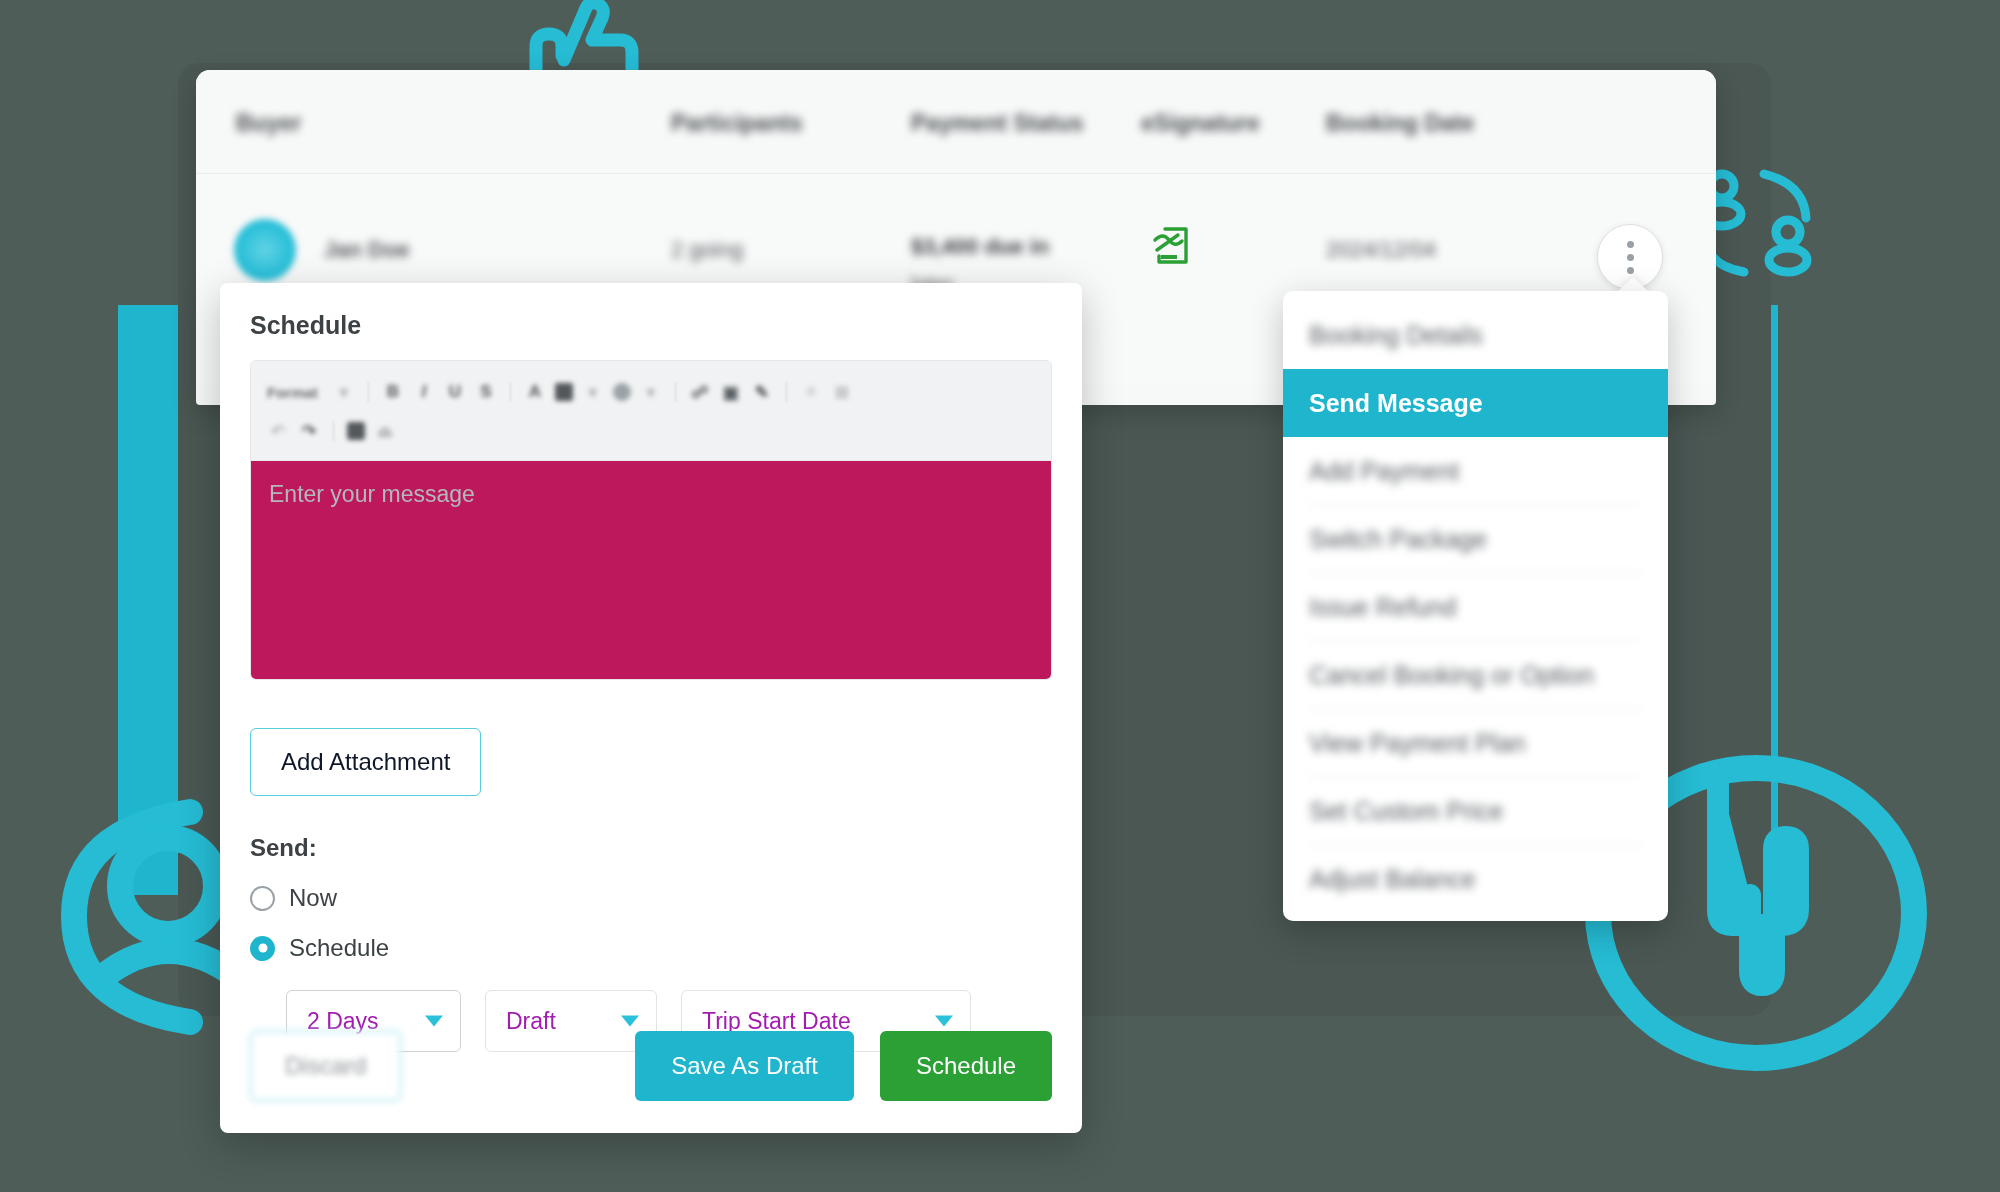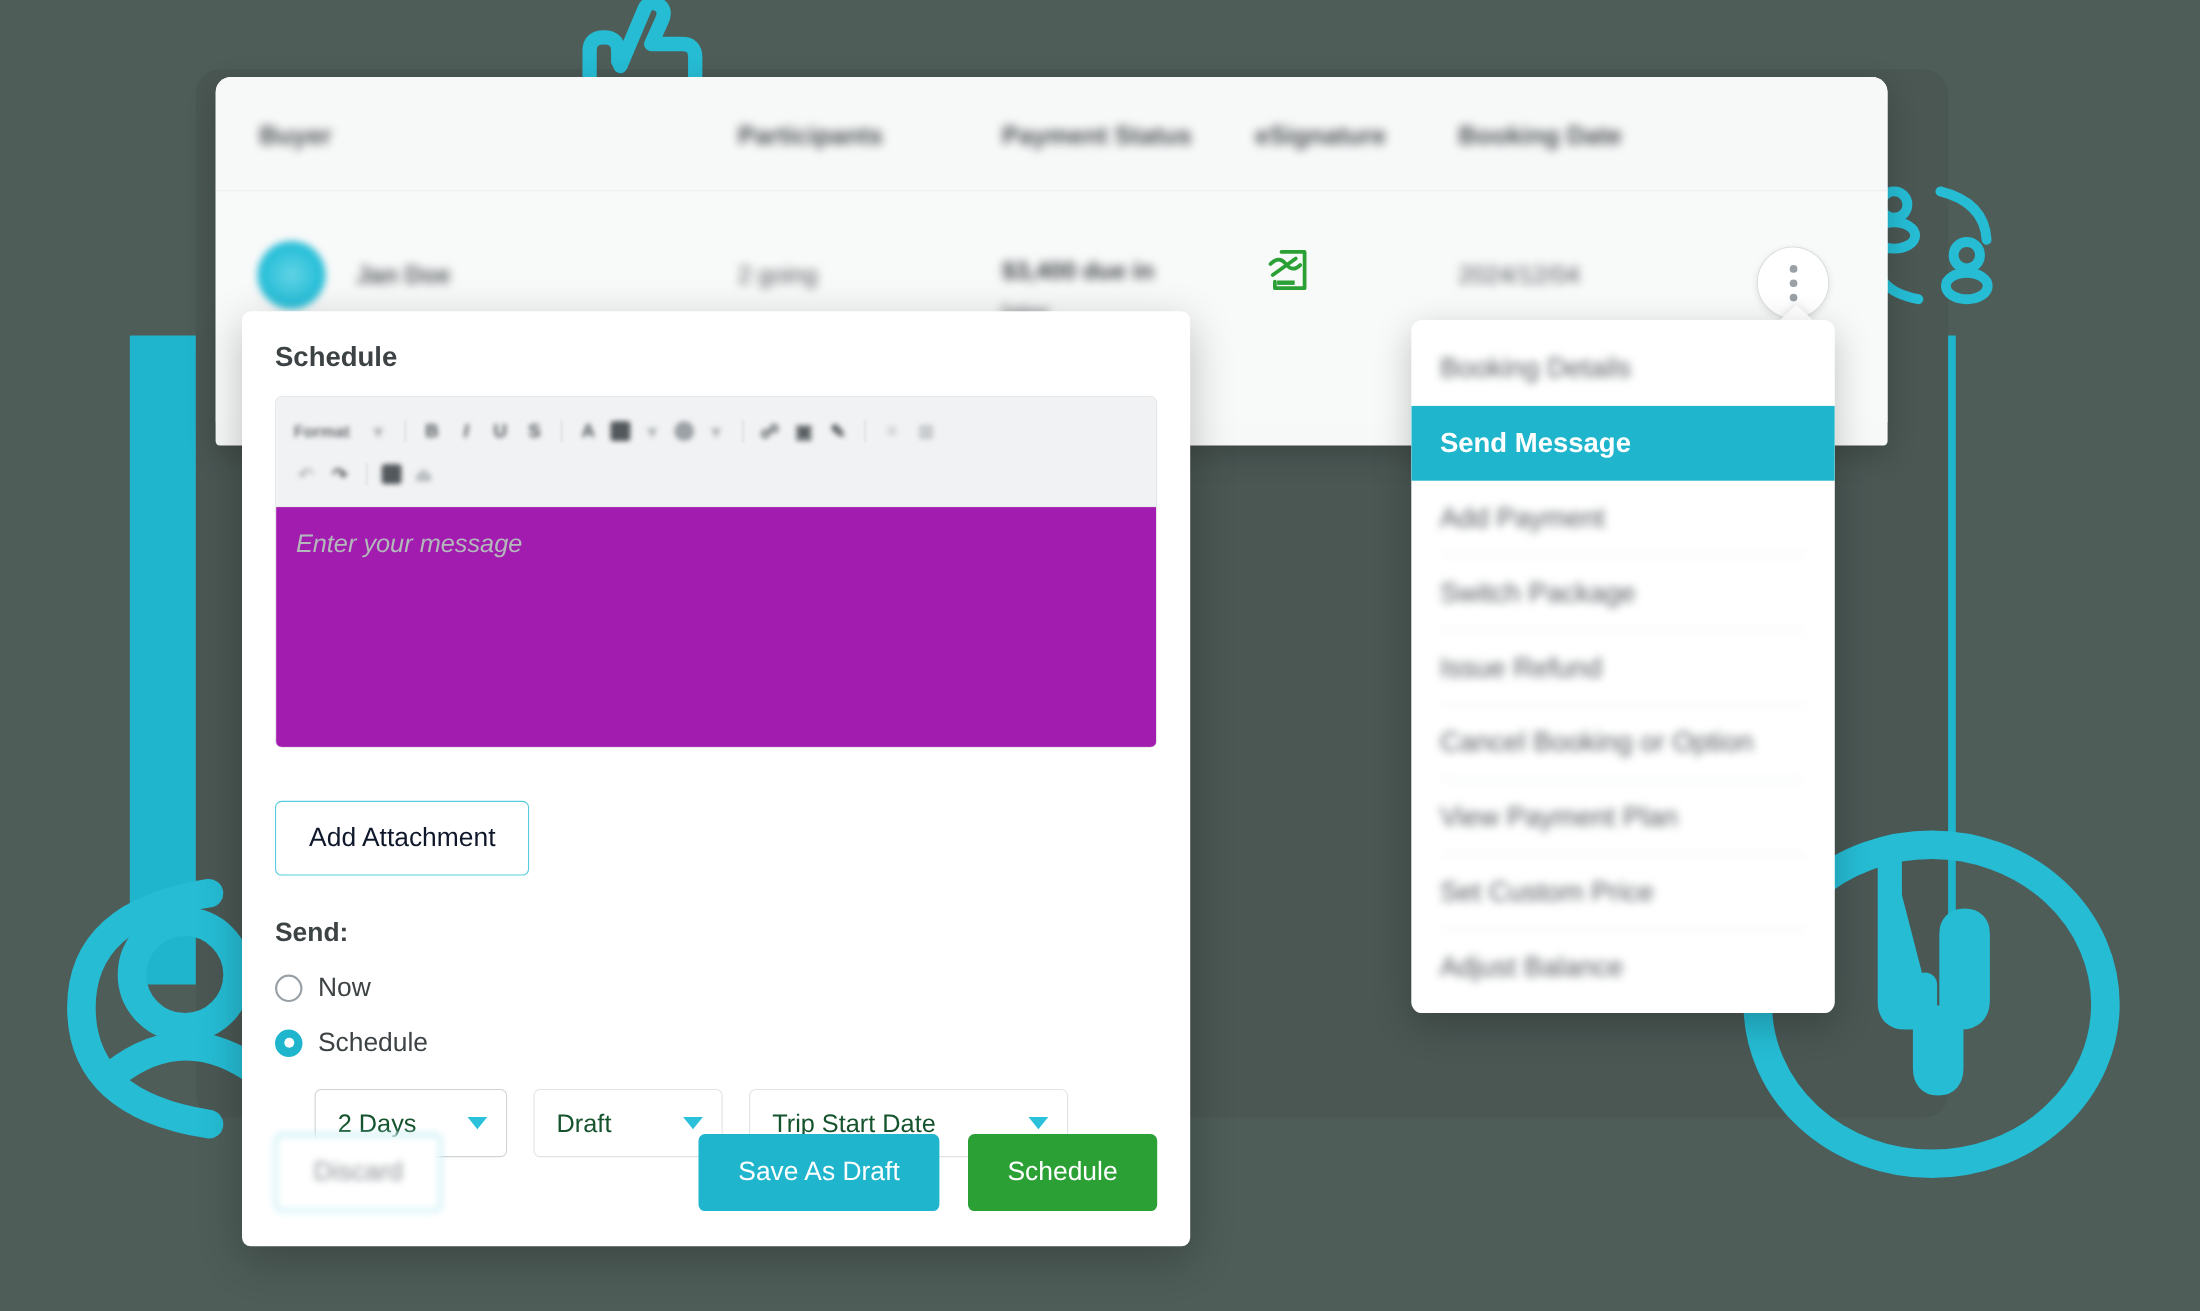--- a/index.html
+++ b/index.html
@@ -159,24 +159,23 @@
     display: flex; align-items: center; justify-content: center;
     font-size: 17px; color: #52585c; font-weight: 700;
     filter: blur(2.4px); cursor: pointer;
   }
   .tb-btn.sq { background:#52585c; border-radius:3px; width:18px; height:18px; }
   .tb-btn.cir { background:#9ba1a5; border-radius:50%; width:18px; height:18px; }
   .tb-btn.faint { color:#b4b9bc; }
   .tb-div { width:1px; height:20px; background:#d3d6d8; margin:0 4px; filter: blur(1px); }
 
   .msg-area {
-    height: 218px; background: #a21caf;
+    height: 218px; background: #be185d;
     padding: 20px 18px; font-size: 23px; color: #b3b8bb;
     cursor: text;
-    font-style: italic;
   }
 
   .attach-btn {
     display: inline-block; margin-top: 48px;
     padding: 19px 30px;
     border: 1.5px solid #57cde0; border-radius: 6px;
     background: #ffffff; color: #0f172a;
     font-size: 24px; font-family: inherit; cursor: pointer;
   }
 
@@ -196,21 +195,21 @@
   }
   .radio-label { font-size: 24px; color: #3d4245; }
 
   .sched-row { display: flex; gap: 24px; margin-top: 28px; margin-left: 36px; }
   .select {
     position: relative;
     border: 1px solid #cfd3d6; border-radius: 6px;
     background: #fff; height: 62px;
     display: flex; align-items: center;
     padding: 0 46px 0 20px;
-    font-size: 23px; color: #14532d; cursor: pointer;
+    font-size: 23px; color: #a21caf; cursor: pointer;
   }
   .select.w1 { width: 175px; }
   .select.w2 { width: 172px; border-color:#e1e4e6; }
   .select.w3 { width: 290px; border-color:#e1e4e6; }
   .caret-down {
     position: absolute; right: 17px; top: 50%;
     transform: translateY(-50%);
     width: 0; height: 0;
     border-left: 9px solid transparent;
     border-right: 9px solid transparent;

